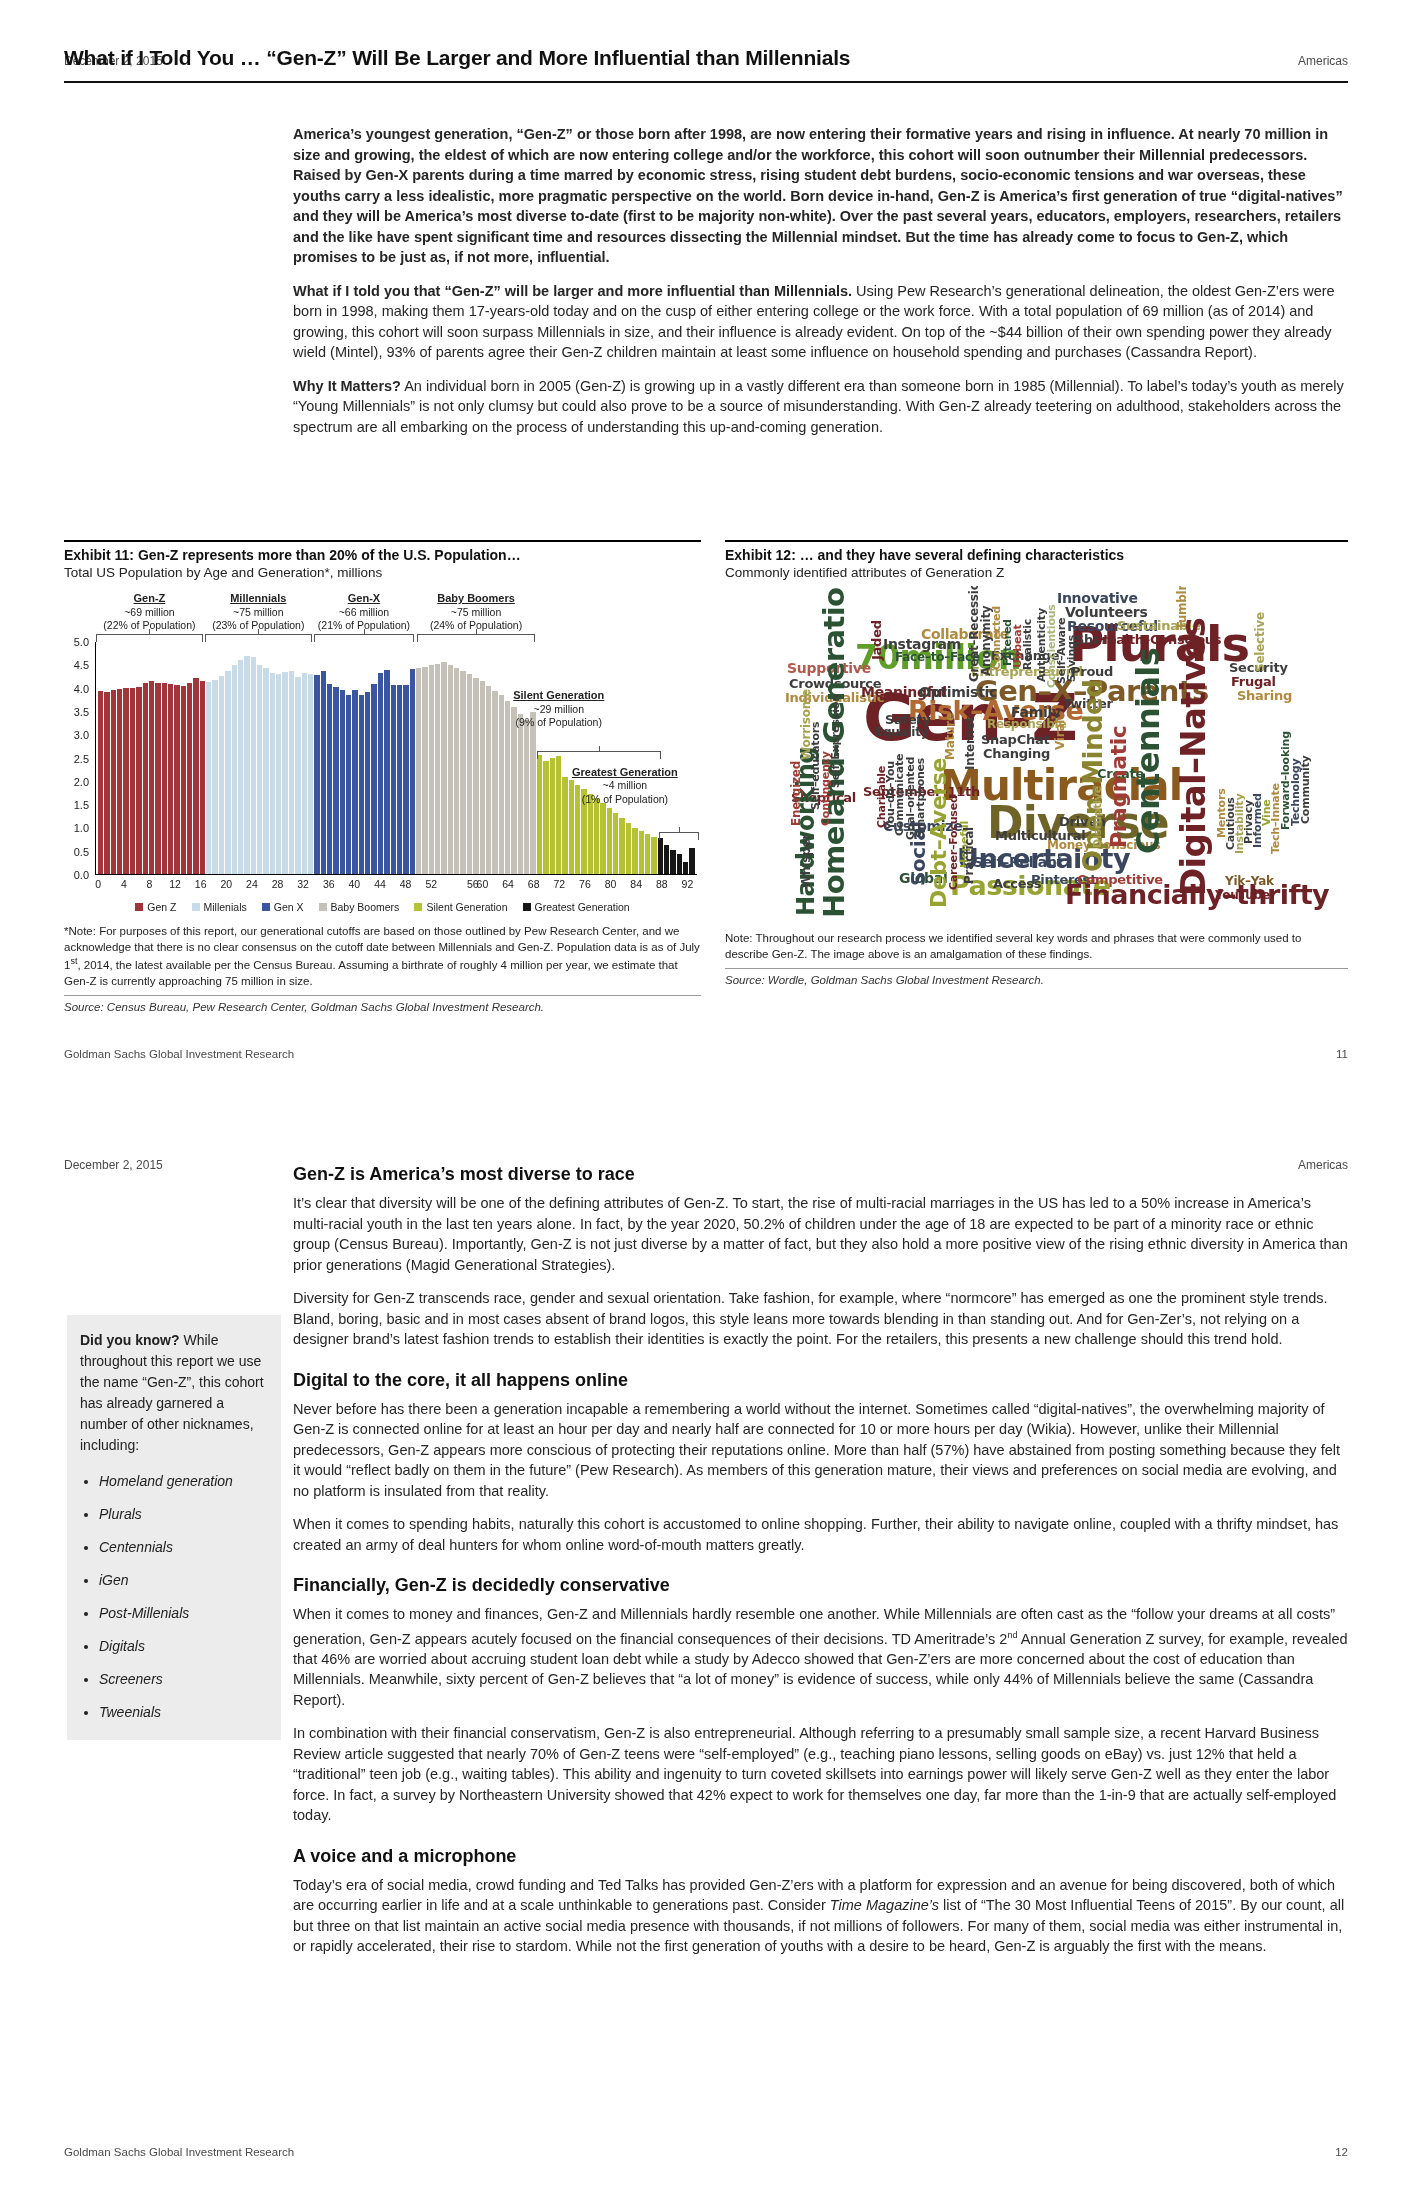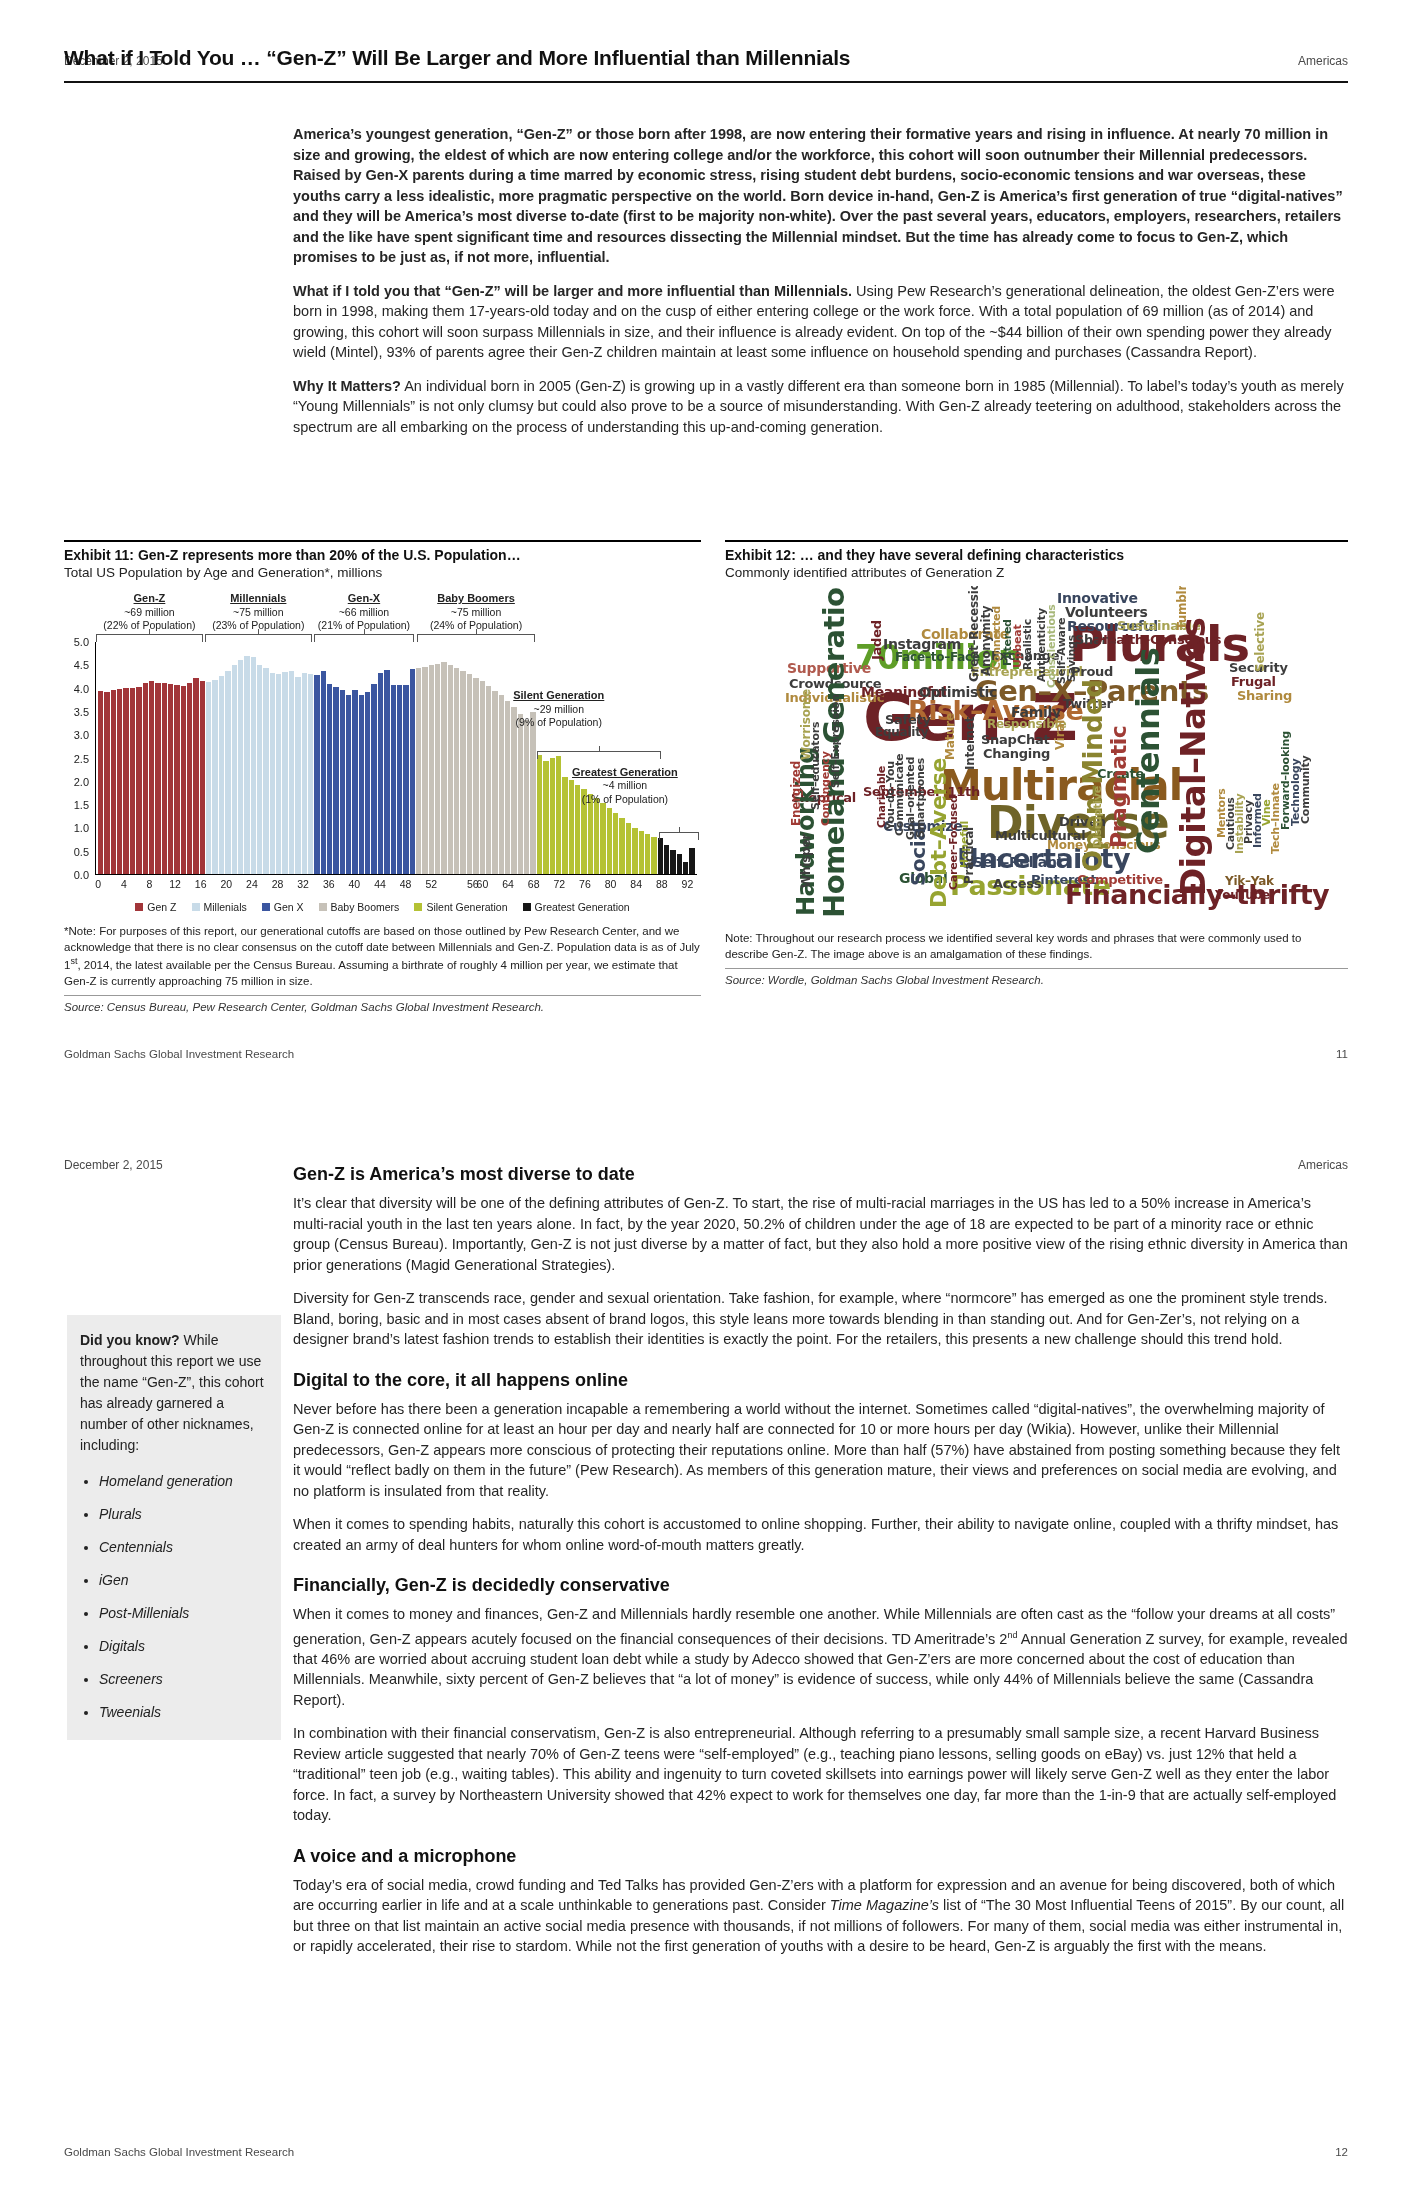--- a/index.html
+++ b/index.html
@@ -440,21 +440,21 @@
       <li>Centennials</li>
       <li>iGen</li>
       <li>Post-Millenials</li>
       <li>Digitals</li>
       <li>Screeners</li>
       <li>Tweenials</li>
     </ul>
   </div>
 
   <div class="bodycol" style="top:1164px;">
-    <div class="sec-h first">Gen-Z is America’s most diverse to date</div>
+    <div class="sec-h first">Gen-Z is America’s most diverse to race</div>
     <p>It’s clear that diversity will be one of the defining attributes of Gen-Z. To start, the rise of multi-racial marriages in the US has led to a 50% increase in America’s multi-racial youth in the last ten years alone. In fact, by the year 2020, 50.2% of children under the age of 18 are expected to be part of a minority race or ethnic group (Census Bureau). Importantly, Gen-Z is not just diverse by a matter of fact, but they also hold a more positive view of the rising ethnic diversity in America than prior generations (Magid Generational Strategies).</p>
     <p>Diversity for Gen-Z transcends race, gender and sexual orientation. Take fashion, for example, where “normcore” has emerged as one the prominent style trends. Bland, boring, basic and in most cases absent of brand logos, this style leans more towards blending in than standing out. And for Gen-Zer’s, not relying on a designer brand’s latest fashion trends to establish their identities is exactly the point. For the retailers, this presents a new challenge should this trend hold.</p>
     <div class="sec-h">Digital to the core, it all happens online</div>
     <p>Never before has there been a generation incapable a remembering a world without the internet. Sometimes called “digital-natives”, the overwhelming majority of Gen-Z is connected online for at least an hour per day and nearly half are connected for 10 or more hours per day (Wikia). However, unlike their Millennial predecessors, Gen-Z appears more conscious of protecting their reputations online. More than half (57%) have abstained from posting something because they felt it would “reflect badly on them in the future” (Pew Research). As members of this generation mature, their views and preferences on social media are evolving, and no platform is insulated from that reality.</p>
     <p>When it comes to spending habits, naturally this cohort is accustomed to online shopping. Further, their ability to navigate online, coupled with a thrifty mindset, has created an army of deal hunters for whom online word-of-mouth matters greatly.</p>
     <div class="sec-h">Financially, Gen-Z is decidedly conservative</div>
     <p><span>When it comes to money and finances, Gen-Z and Millennials hardly resemble one another. While Millennials are often cast as the “follow your dreams at all costs” generation, Gen-Z appears acutely focused on the financial consequences of their decisions. TD Ameritrade’s 2</span><sup>nd</sup><span> Annual Generation Z survey, for example, revealed that 46% are worried about accruing student loan debt while a study by Adecco showed that Gen-Z’ers are more concerned about the cost of education than Millennials. Meanwhile, sixty percent of Gen-Z believes that “a lot of money” is evidence of success, while only 44% of Millennials believe the same (Cassandra Report).</span></p>
     <p>In combination with their financial conservatism, Gen-Z is also entrepreneurial. Although referring to a presumably small sample size, a recent Harvard Business Review article suggested that nearly 70% of Gen-Z teens were “self-employed” (e.g., teaching piano lessons, selling goods on eBay) vs. just 12% that held a “traditional” teen job (e.g., waiting tables). This ability and ingenuity to turn coveted skillsets into earnings power will likely serve Gen-Z well as they enter the labor force. In fact, a survey by Northeastern University showed that 42% expect to work for themselves one day, far more than the 1-in-9 that are actually self-employed today.</p>
     <div class="sec-h">A voice and a microphone</div>
     <p><span>Today’s era of social media, crowd funding and Ted Talks has provided Gen-Z’ers with a platform for expression and an avenue for being discovered, both of which are occurring earlier in life and at a scale unthinkable to generations past. Consider </span><em>Time Magazine’s</em><span> list of “The 30 Most Influential Teens of 2015”. By our count, all but three on that list maintain an active social media presence with thousands, if not millions of followers. For many of them, social media was either instrumental in, or rapidly accelerated, their rise to stardom. While not the first generation of youths with a desire to be heard, Gen-Z is arguably the first with the means.</span></p>

